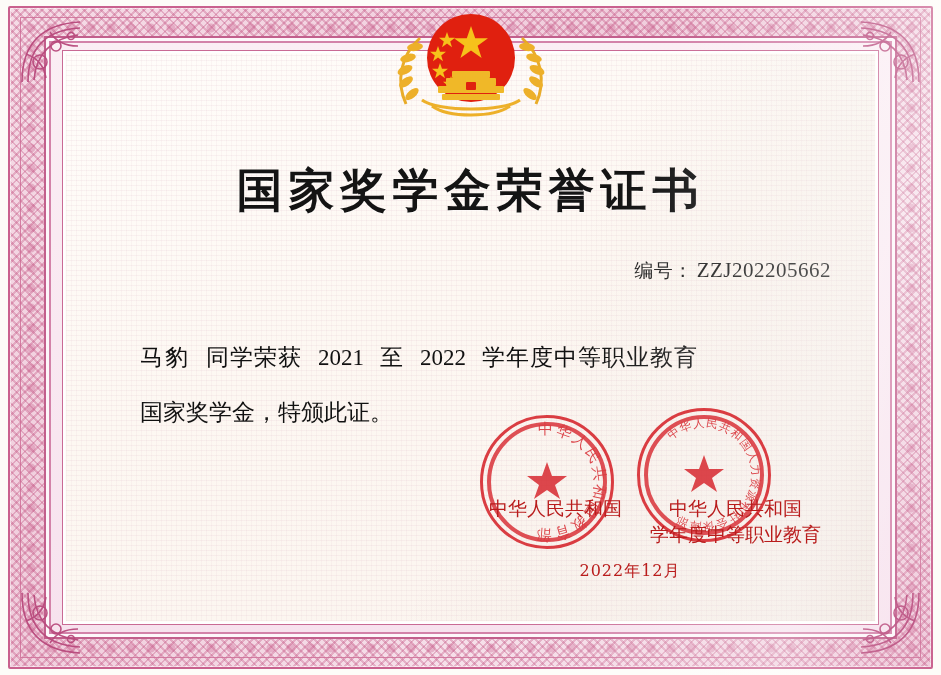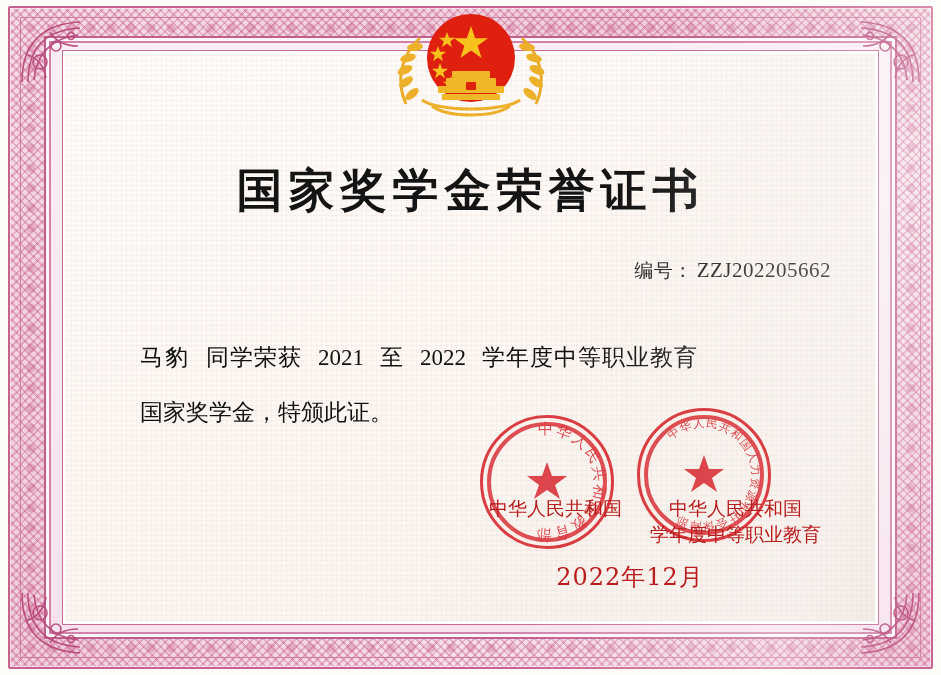--- a/index.html
+++ b/index.html
@@ -230,21 +230,21 @@
     justify-content: center;
     gap: 28px;
     font-size: 19px;
     line-height: 26px;
   }
   .sign-col { white-space: nowrap; }
   .sign-col .l1 { display: block; }
   .sign-col .l2 { display: block; }
   .sign-date {
     margin-top: 14px;
-    font-size: 24px;
+    font-size: 16px;
     letter-spacing: 1px;
     text-align: center;
     padding-right: 50px;
   }
 
   
   .glare {
     position: absolute;
     inset: 0;
     pointer-events: none;

